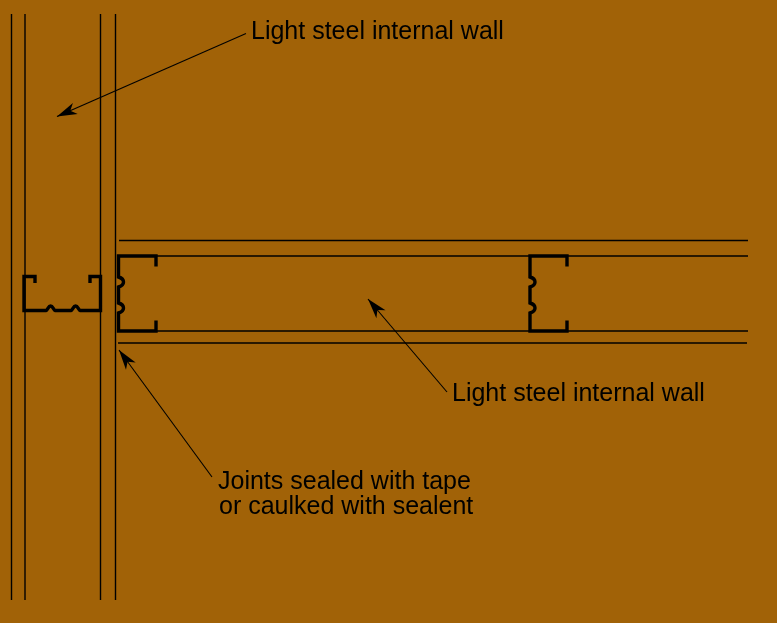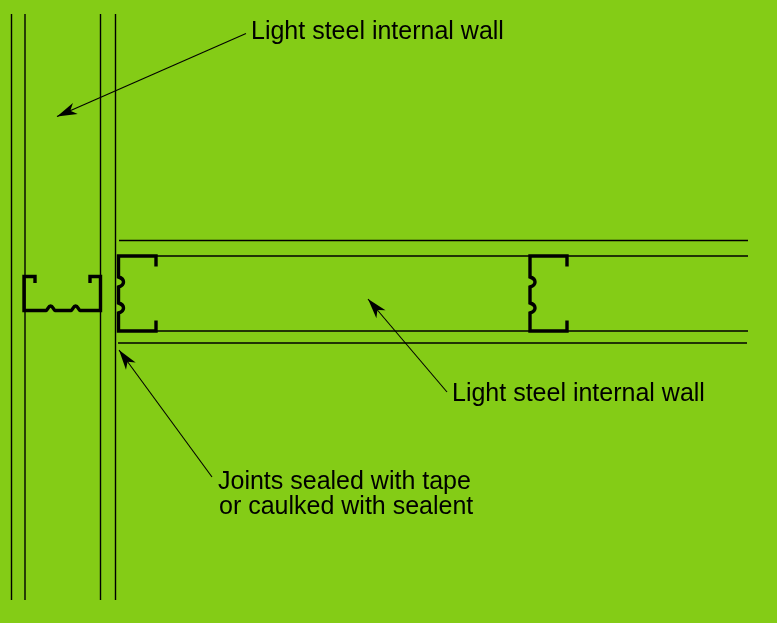--- a/index.html
+++ b/index.html
@@ -1,17 +1,17 @@
 <!DOCTYPE html>
 <html><head>
 <meta charset="utf-8">
 <style>
   html, body { margin: 0; padding: 0; }
   body { width: 777px; height: 623px; background: #ffffff; overflow: hidden; }
-  .canvas { position: relative; width: 777px; height: 623px; background: #84cc16; }
+  .canvas { position: relative; width: 777px; height: 623px; background: #a16207; }
   svg { display: block; color: #000000; }
   .thin-line { stroke: currentColor; stroke-width: 1.4; fill: none; }
   .stud-path { stroke: currentColor; stroke-width: 3.4; fill: none;
                stroke-linejoin: miter; stroke-linecap: butt; }
   .leader-line { stroke: currentColor; stroke-width: 1.1; fill: none; }
   .diagram-label { font-family: "Liberation Sans", sans-serif; font-size: 25px;
                    fill: currentColor; white-space: pre; }
 </style>
 </head>
 <body>

